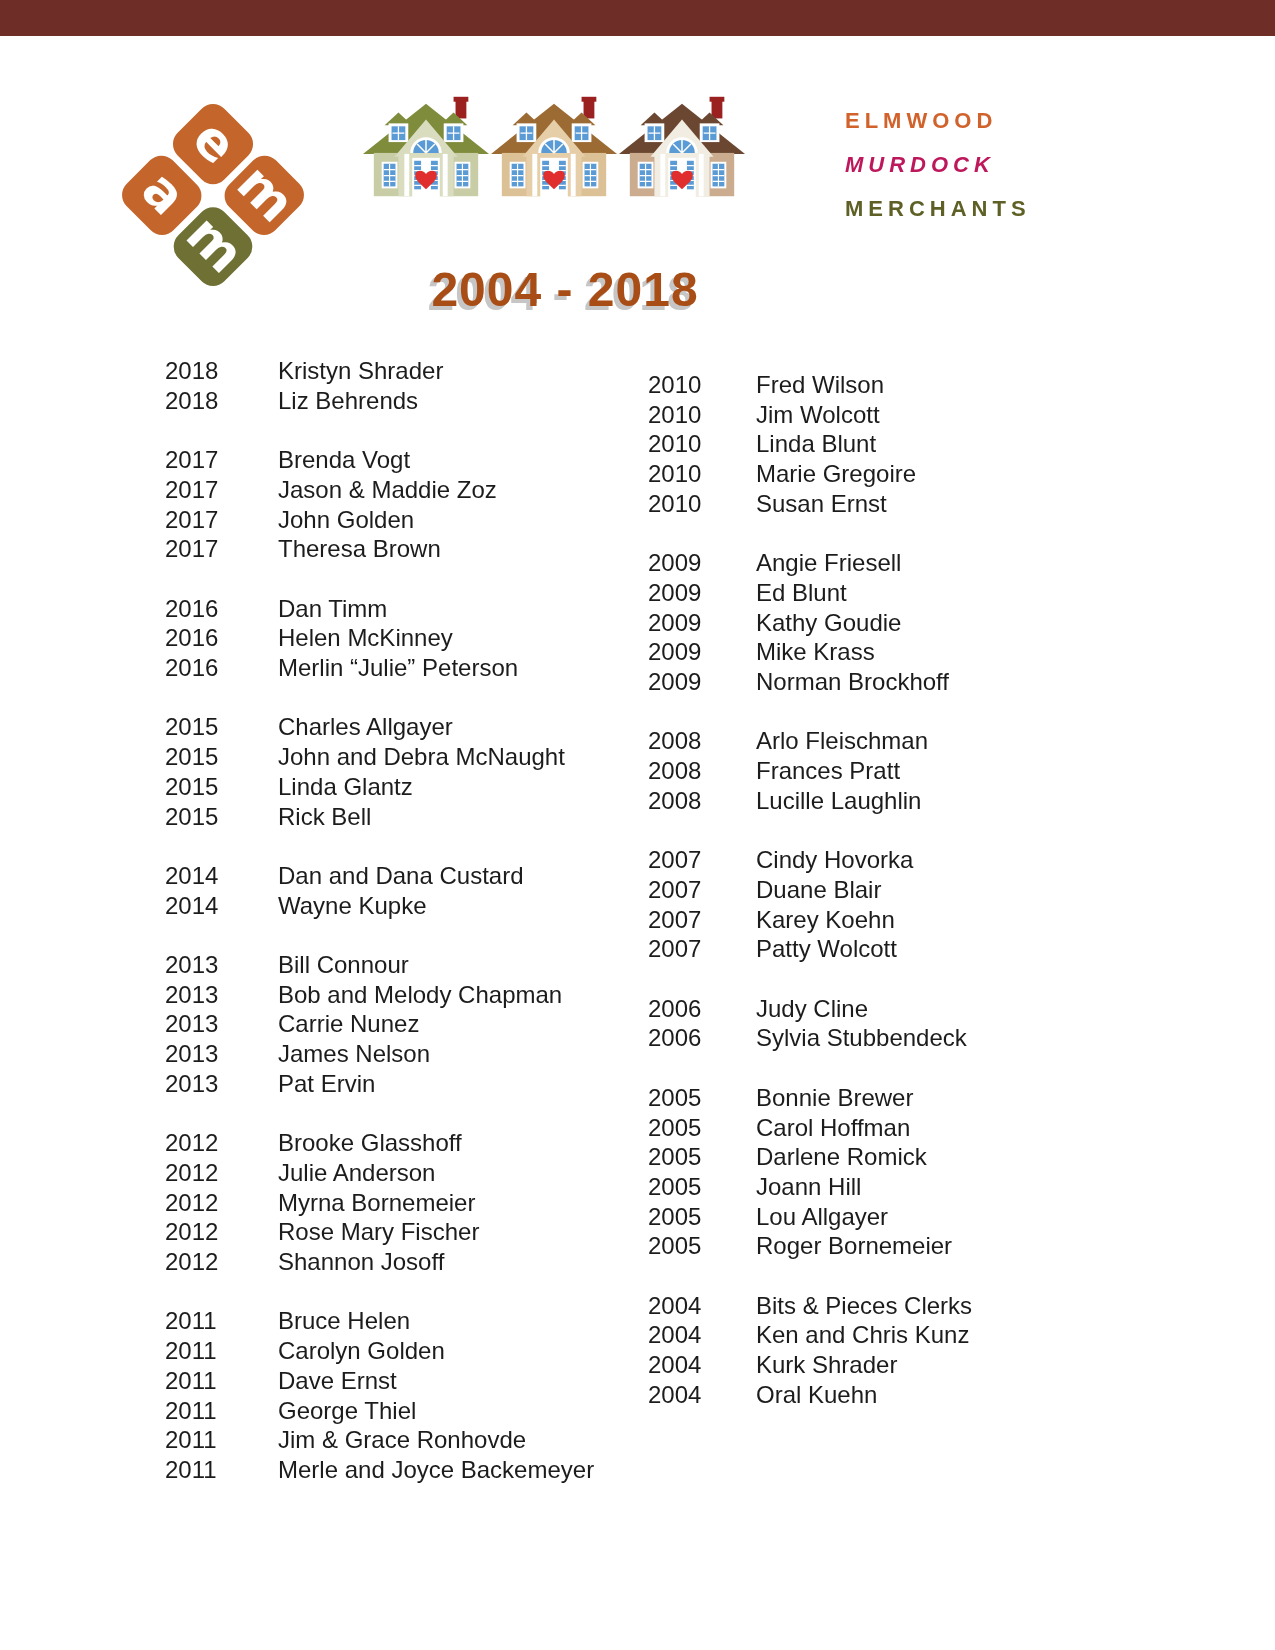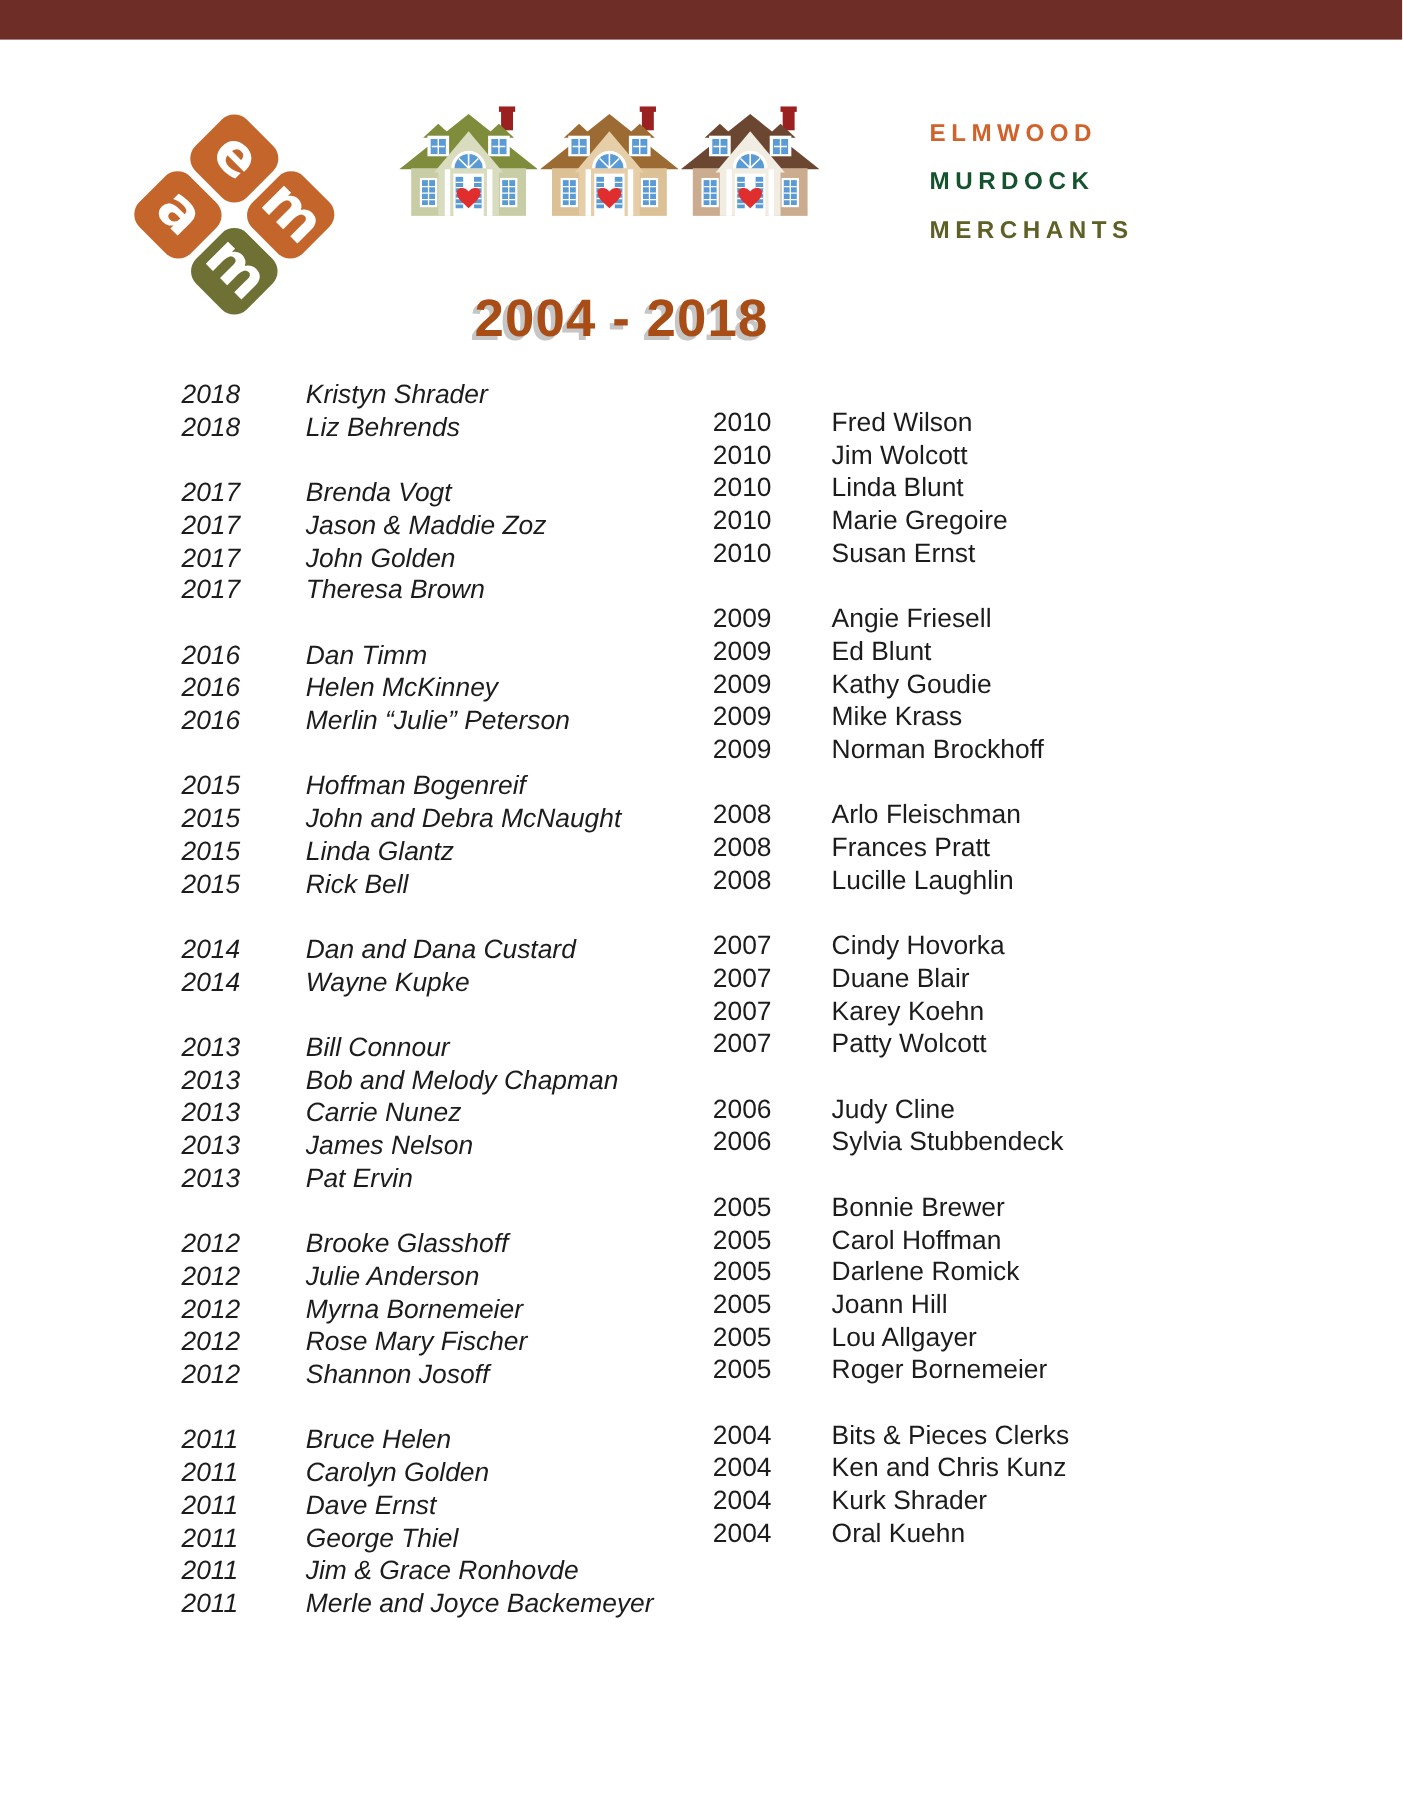--- a/index.html
+++ b/index.html
@@ -84,21 +84,21 @@
     line-height:44px;
     white-space:nowrap;
   }
   
   .col{
     position:absolute;
     font-size:24px;
     line-height:29.7px;
     color:#1c1c1c;
   }
-  .col-left{ left:165px; top:344px;font-style:italic; }
+  .col-left{ left:165px; top:356px; }
   .col-right{ left:648px; top:370px; }
   .award-row{ display:flex; white-space:nowrap; }
   .award-year{ flex:none; width:113px; }
   .col-right .award-year{ width:108px; }
   .group-gap{ height:29.7px; }
 </style>
 </head>
 <body>
 
 <div class="page">
@@ -234,21 +234,21 @@
           <rect x="96" y="68" width="12" height="23" fill="#5B9BD5"></rect>
           <path d="M96,74 h12 M96,80 h12 M96,86 h12 M102,68 v23" stroke="#FFFFFF" stroke-width="1.2" fill="none"></path>
         </g>
       </svg>
     </div>
 
   <div class="subtitle" style="color: rgb(168, 77, 21); text-shadow: rgb(198, 198, 198) -4px 4px 0px;">2004 - 2018</div>
 
   <div class="org">
       <div style="color: rgb(210, 98, 43);">ELMWOOD</div>
-      <div style="color: #14532d;">MURDOCK</div>
+      <div style="color: #be185d; font-style: italic;">MURDOCK</div>
       <div style="color: rgb(94, 96, 38);">MERCHANTS</div>
     </div>
 
   <div class="col col-left">
       <div class="award-row">
         <span class="award-year">2018</span>
         <span class="award-name">Kristyn Shrader</span>
       </div>
       <div class="award-row">
         <span class="award-year">2018</span>
@@ -280,21 +280,21 @@
         <span class="award-year">2016</span>
         <span class="award-name">Helen McKinney</span>
       </div>
       <div class="award-row">
         <span class="award-year">2016</span>
         <span class="award-name">Merlin “Julie” Peterson</span>
       </div>
       <div class="group-gap"></div>
       <div class="award-row">
         <span class="award-year">2015</span>
-        <span class="award-name">Hoffman Bogenreif</span>
+        <span class="award-name">Charles Allgayer</span>
       </div>
       <div class="award-row">
         <span class="award-year">2015</span>
         <span class="award-name">John and Debra McNaught</span>
       </div>
       <div class="award-row">
         <span class="award-year">2015</span>
         <span class="award-name">Linda Glantz</span>
       </div>
       <div class="award-row">

